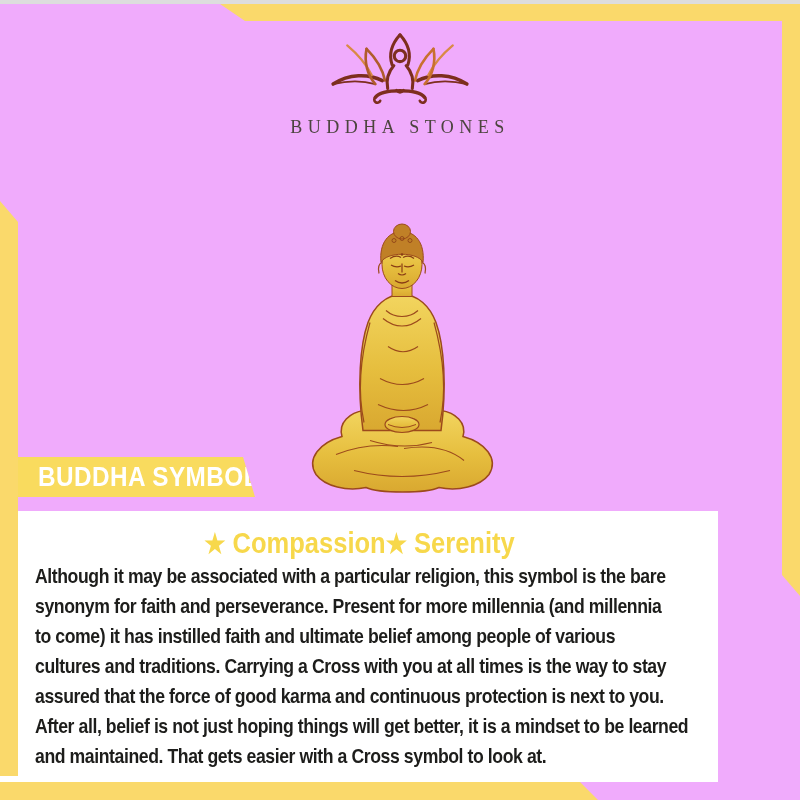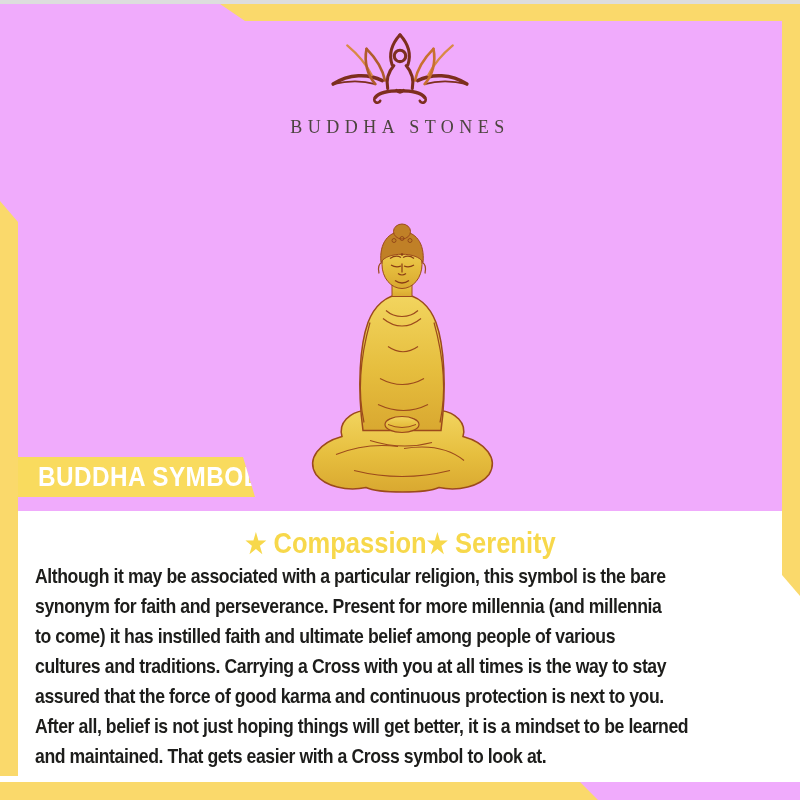--- a/index.html
+++ b/index.html
@@ -41,21 +41,21 @@
     position:absolute;left:18px;top:453px;width:237px;height:40px;z-index:4;
     background:#F9DB5E;clip-path:polygon(0 0,225px 0,237px 100%,0 100%);
     display:flex;align-items:center;
   }
   .badge .label{
     display:inline-block;margin-left:20px;color:#FFFFFF;font-weight:700;
     font-size:27px;letter-spacing:.5px;transform:scaleX(0.9);transform-origin:left center;
     white-space:nowrap;
   }
   
-  .white-section{position:absolute;left:0;top:507px;width:800px;height:271px;
+  .white-section{position:absolute;left:0;top:507px;width:718px;height:271px;
     background:#FFFFFF;z-index:1;}
   .features{
     position:absolute;left:0;top:16px;width:100%;text-align:center;
     font-weight:700;font-size:29px;color:#F7D84B;white-space:nowrap;
   }
   .features .inner{display:inline-block;transform:scaleX(0.88);}
   .features .item{margin-left:8px;}
   .features .star{font-size:27px;}
   .body-text{
     position:absolute;left:35px;top:50px;width:900px;

